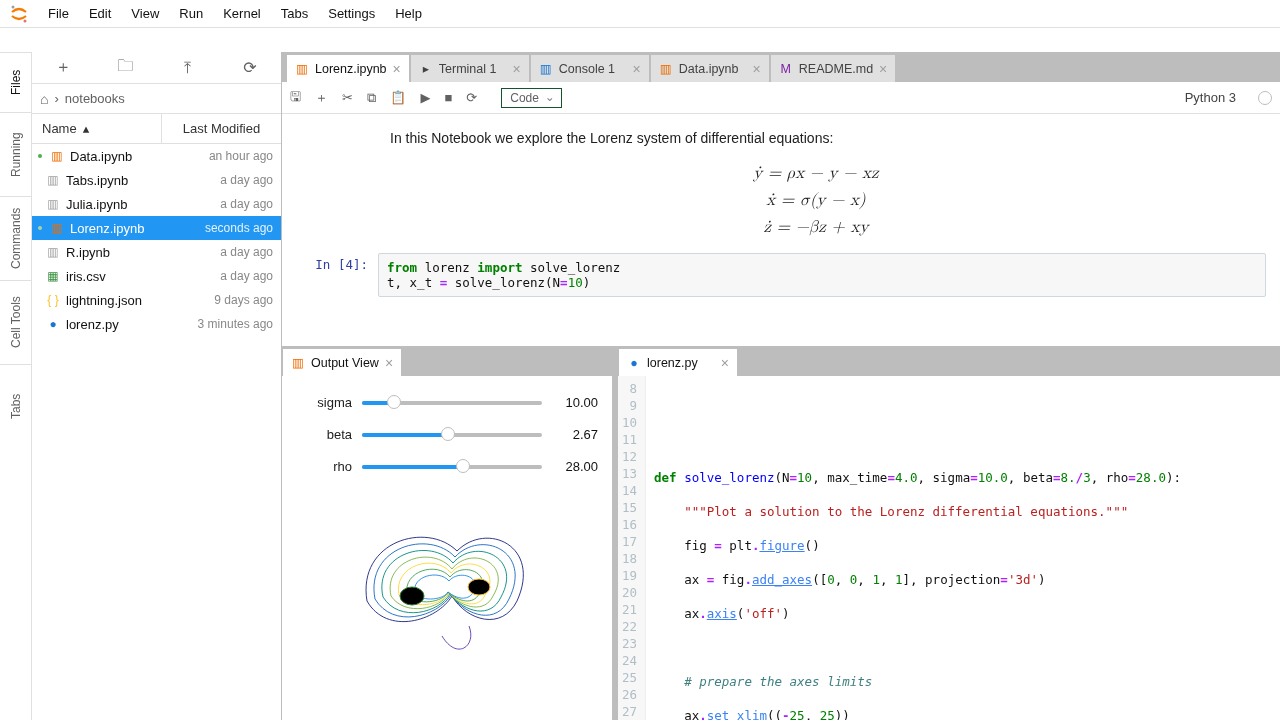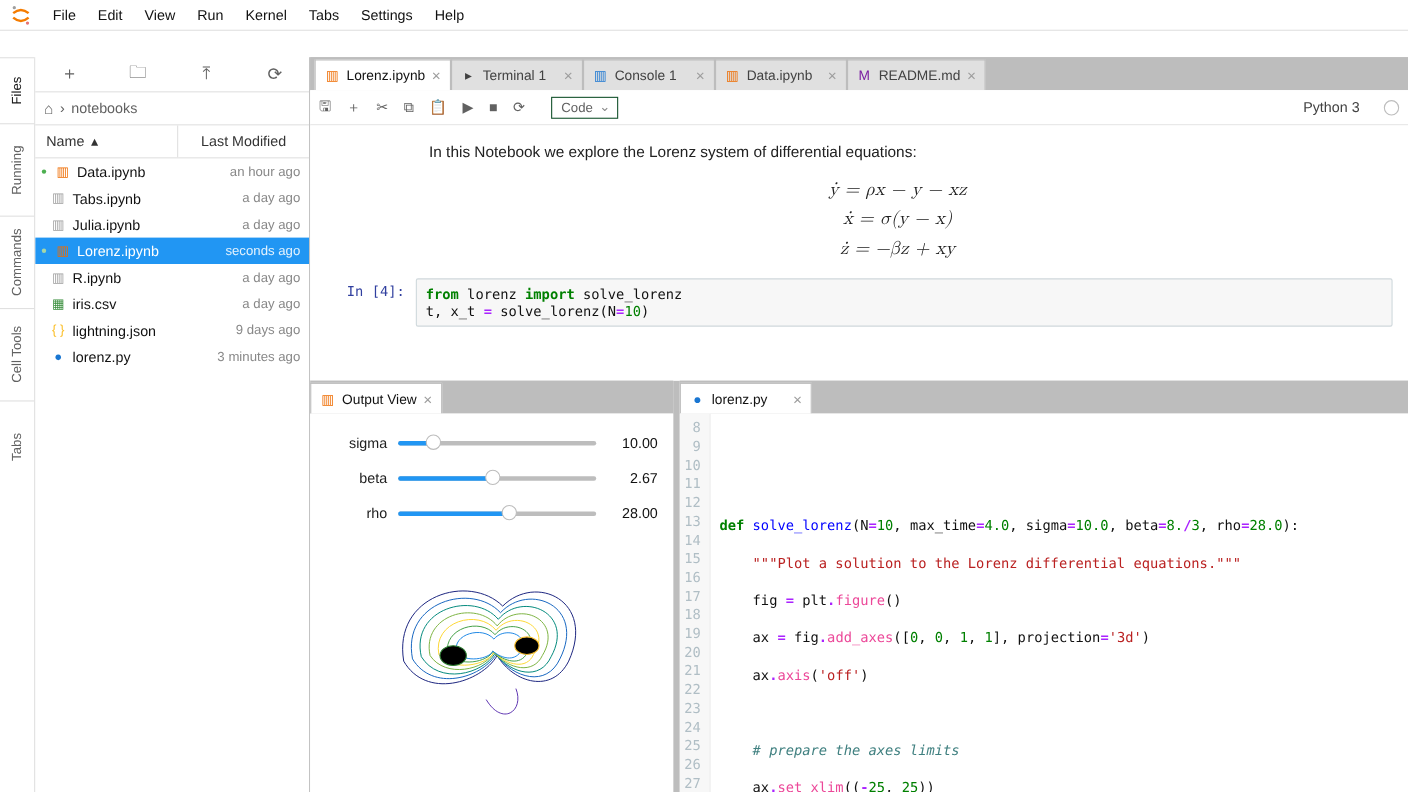--- a/index.html
+++ b/index.html
@@ -93,21 +93,21 @@
 .lorenz-plot { padding: 14px; display:flex; justify-content:center; }
 
 
 .editor { font-family: Menlo, Consolas, monospace; font-size: 12.5px; display: flex; height: 100%; }
 .gutter { background: #f7f7f7; border-right: 1px solid #eee; padding: 4px 8px 4px 4px; text-align: right; color: #b0bec5; user-select: none; }
 .gutter div { height: 17px; line-height: 17px; }
 .codelines { padding: 4px 8px; white-space: pre; line-height: 17px; margin-top: 38px; }
 .codelines div { height: 17px; }
 .kw { color: #008000; font-weight: bold; }
 .fn { color: #0000ff; }
-.attr { color: #ec4899; }
+.attr { color: #3b82f6; text-decoration: underline; }
 .num { color: #008000; }
 .str { color: #ba2121; }
 .op { color: #aa22ff; font-weight: bold; }
 .comment { color: #408080; font-style: italic; }
 
 svg.lorenz { width: 220px; height: 170px; }
 svg.lorenz path { fill: none; stroke-width: 0.9; }
 </style>
 </head>
 <body>

